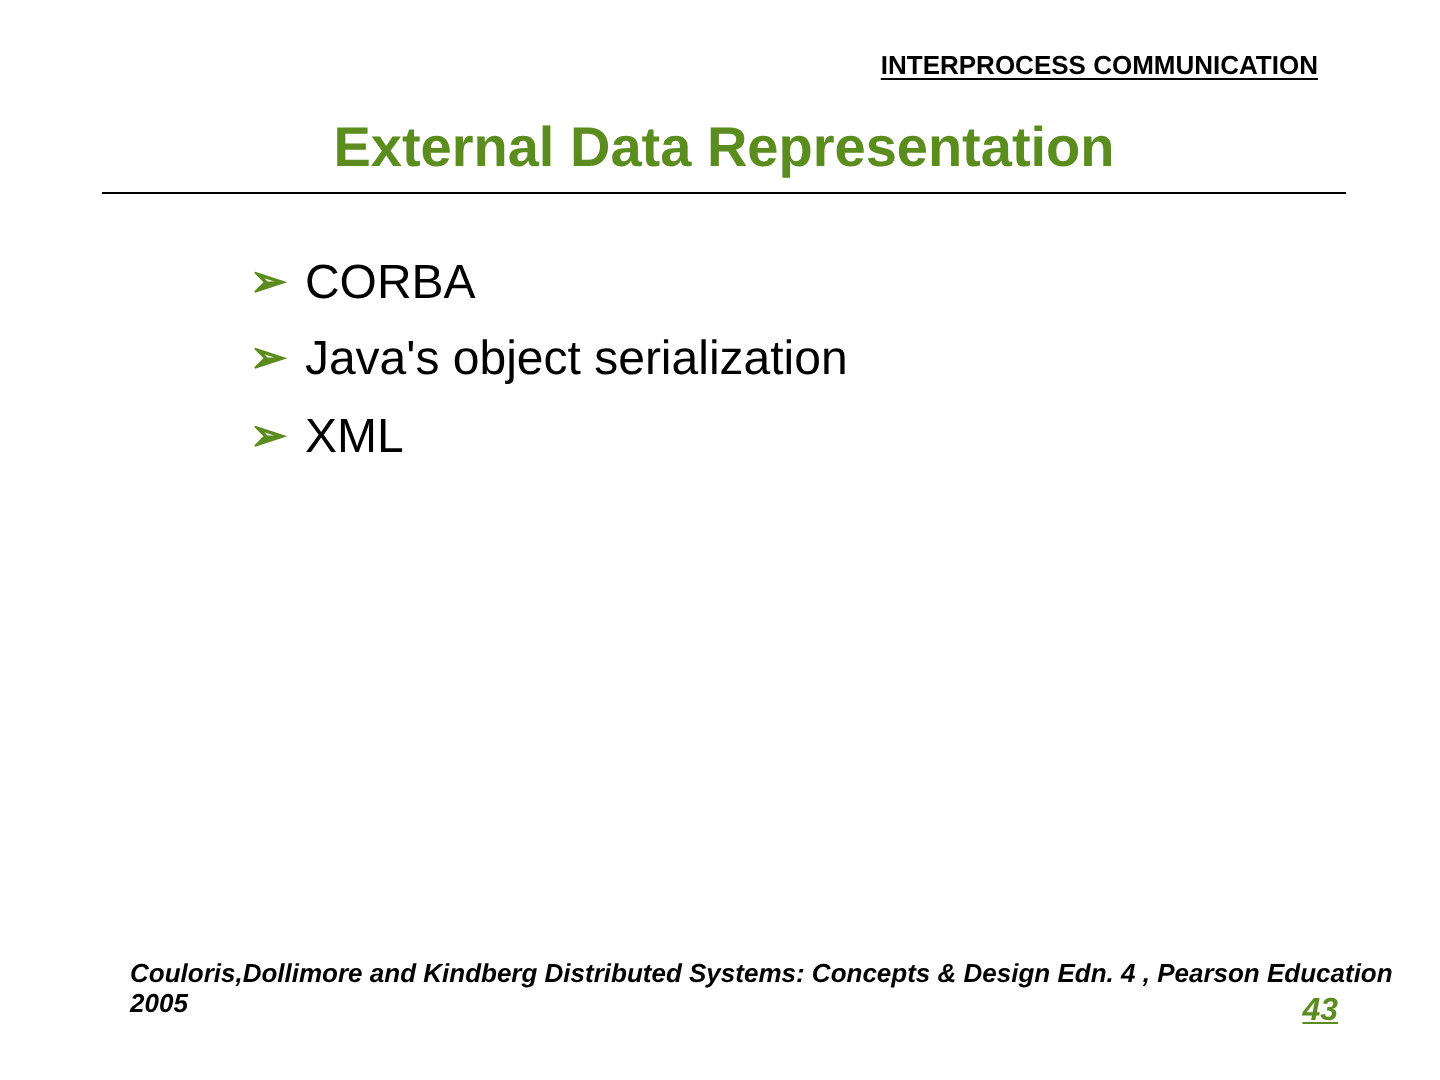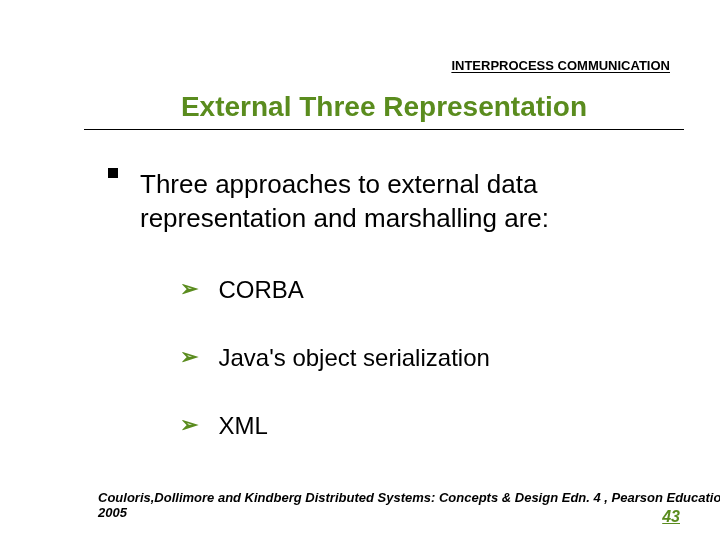--- a/index.html
+++ b/index.html
@@ -1,16 +1,16 @@
 <!DOCTYPE html>
 <html><head>
   <meta charset="utf-8">
   <style>
     * {
-      margin: 12px;
+      margin: 1px;
       padding: 0;
       box-sizing: border-box;
     }
     body {
       width: 720px;
       height: 540px;
       background: #ffffff;
       font-family: Arial, Helvetica, sans-serif;
       position: relative;
       overflow: hidden;
@@ -107,28 +107,24 @@
       font-style: italic;
       color: #5a8c1e;
       text-decoration: underline;
     }
   </style>
 </head>
 <body>
 
 <div class="header-label">INTERPROCESS COMMUNICATION</div>
 
-<div class="title">External Three Representation</div>
+<div class="title">External Data Representation</div>
 <div class="title-rule"></div>
 
 <div class="body">
-  <div class="bullet-row">
-    <div class="bullet-square"></div>
-    <div class="bullet-text">Three approaches to external data representation and marshalling are:</div>
-  </div>
   <div class="sub-list">
     <div class="sub-row">
       <div class="arrow">➢</div>
       <div class="sub-text">CORBA</div>
     </div>
     <div class="sub-row">
       <div class="arrow">➢</div>
       <div class="sub-text">Java's object serialization</div>
     </div>
     <div class="sub-row">

